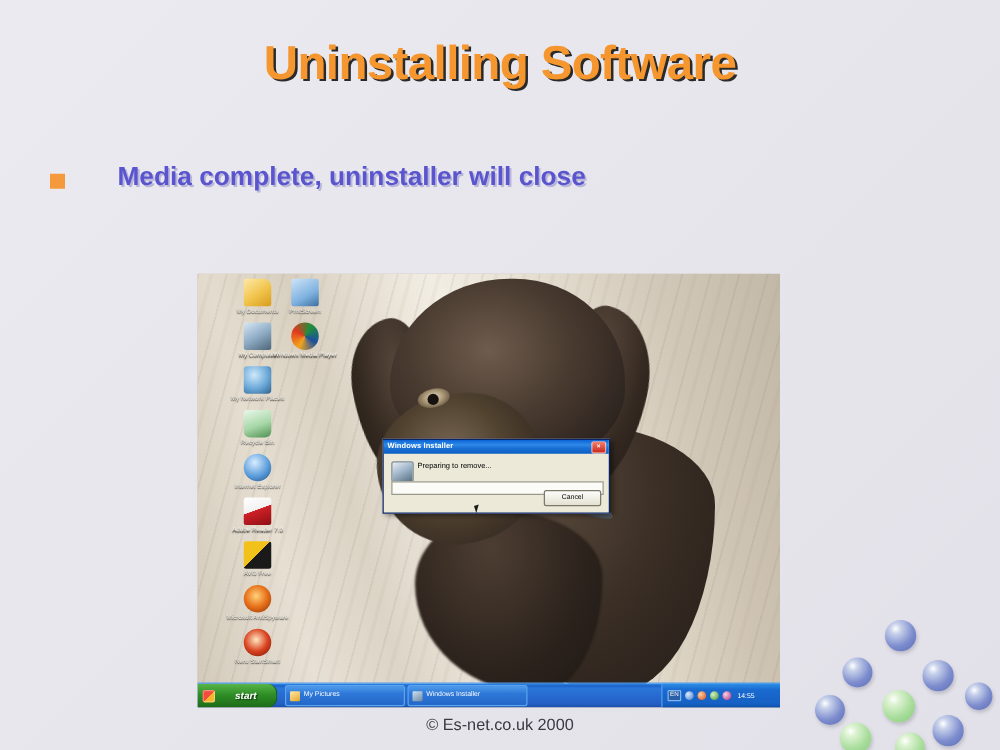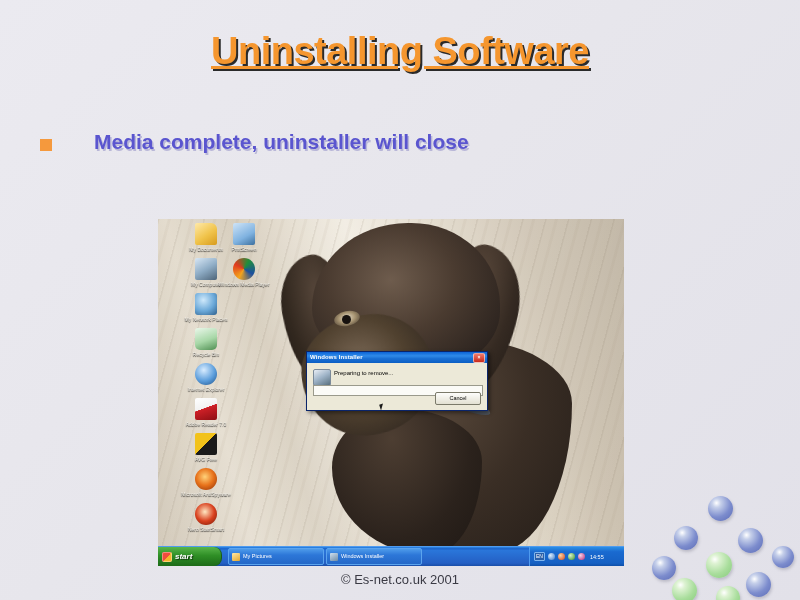--- a/index.html
+++ b/index.html
@@ -16,21 +16,20 @@
 
   
   .title{
     position:absolute;top:30px;left:0;width:800px;
     text-align:center;
     font-size:38px;font-weight:bold;
     color:#f5962e;
     letter-spacing:-0.5px;
     text-shadow:2px 2px 0 #2a2a2a;
     white-space:nowrap;
-    text-decoration:underline;
   }
 
   
   .bullet-row{
     position:absolute;top:130px;left:40px;width:700px;
     display:flex;align-items:flex-start;
   }
   .bullet-sq{
     width:12px;height:12px;background:#f5993d;
     margin-top:9px;flex:0 0 auto;
@@ -201,21 +200,21 @@
     background:linear-gradient(180deg,#2f8ae8 0%,#1b62c9 9%,#2a76da 18%,#245fc4 85%,#1a4ea8 100%);
     border-top:1px solid #4f9bef;
     display:flex;align-items:center;
   }
   .start-btn{
     height:19px;min-width:52px;
     background:linear-gradient(180deg,#58b54a 0%,#2f8f26 45%,#267e1f 70%,#1d6b18 100%);
     border-right:1px solid #1b5c16;
     border-radius:0 8px 8px 0;
     color:#fff;font-size:8px;font-weight:bold;font-style:italic;
-    display:flex;align-items:center;gap:3px;padding:0 7px 0 4px;
+    display:flex;align-items:center;gap:16px;padding:0 7px 0 4px;
     text-shadow:1px 1px 1px rgba(0,0,0,.6);
   }
   .start-flag{
     width:10px;height:10px;border-radius:2px;
     background:
       linear-gradient(135deg,#f14c3c 0 50%,#f5b52c 50% 100%);
     box-shadow:inset 0 0 0 1px rgba(255,255,255,.35);
   }
   .task-btns{display:flex;align-items:center;gap:2px;margin-left:6px;}
   .task-btn{
@@ -376,21 +375,21 @@
         <span class="tray-ico t1"></span>
         <span class="tray-ico t2"></span>
         <span class="tray-ico t3"></span>
         <span class="tray-ico t4"></span>
         <span class="tray-clock">14:55</span>
       </div>
     </div>
 
   </div>
 
-  <div class="footer">© Es-net.co.uk 2001</div>
+  <div class="footer">© Es-net.co.uk 2000</div>
 
   <div class="spheres">
       <div class="sph blue" style="left: 48px; top: 16px; width: 25px; height: 25px;"></div>
       <div class="sph blue" style="left: 14px; top: 46px; width: 24px; height: 24px;"></div>
       <div class="sph blue" style="left: 78px; top: 48px; width: 25px; height: 25px;"></div>
       <div class="sph green" style="left: 46px; top: 72px; width: 26px; height: 26px;"></div>
       <div class="sph blue" style="left: -8px; top: 76px; width: 24px; height: 24px;"></div>
       <div class="sph green" style="left: 12px; top: 98px; width: 25px; height: 25px;"></div>
       <div class="sph blue" style="left: 86px; top: 92px; width: 25px; height: 25px;"></div>
       <div class="sph green" style="left: 56px; top: 106px; width: 24px; height: 24px;"></div>

